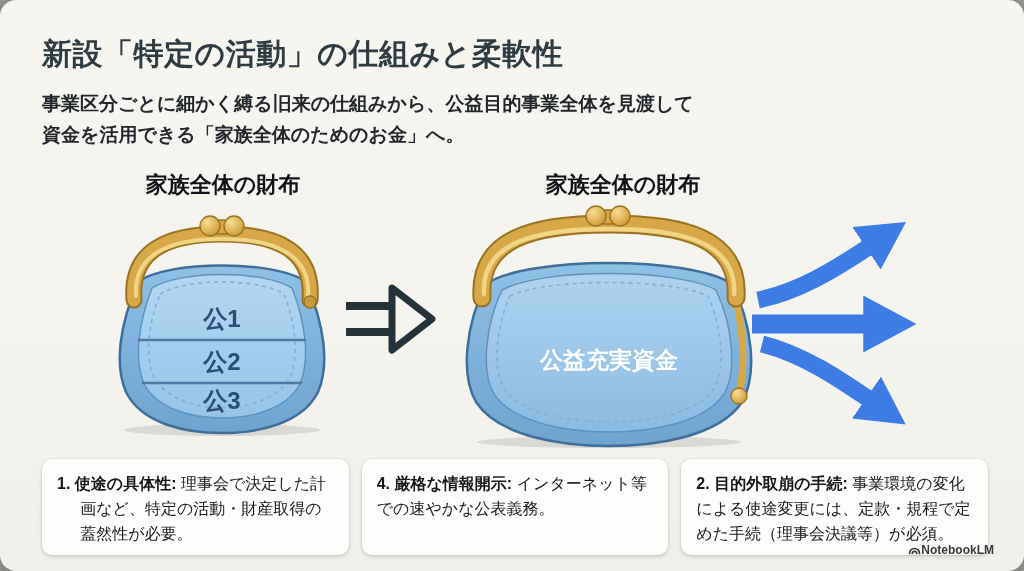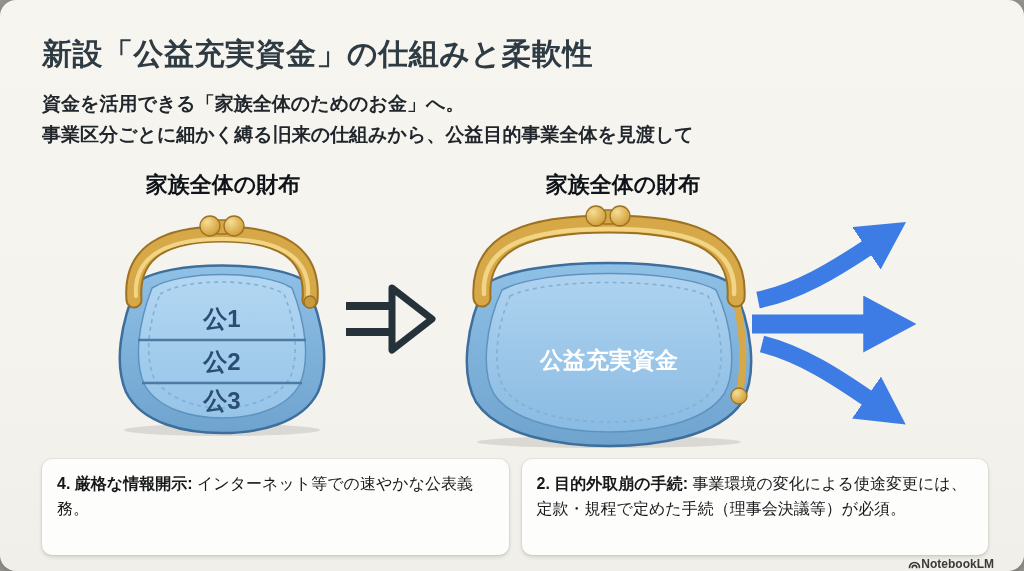--- a/index.html
+++ b/index.html
@@ -43,37 +43,37 @@
     flex:1;background:#fdfdfb;border-radius:10px;
     box-shadow:0 2px 4px rgba(0,0,0,.14), 0 0 0 1px rgba(0,0,0,.04);
     padding:13px 15px;height:96px;box-sizing:border-box;
   }
   .note-box p{
     margin:0;font-size:16px;line-height:1.55;color:#16181a;
   }
   .note-box.hanging p{padding-left:1.45em;text-indent:-1.45em;}
   .note-lead{font-weight:800;margin-right:.28em;}
   .watermark{
-    position:absolute;right:30px;bottom:0;
+    position:absolute;right:30px;bottom:14px;
     display:flex;align-items:center;gap:0;
     font-size:12px;font-weight:700;color:#3a3a3a;text-align:right;
   }
   text{font-family:"Liberation Sans","DejaVu Sans",sans-serif;}
 </style>
 </head>
 <body>
 
 <div class="stage">
   <div class="slide">
 
-    <div class="title">新設「公益充実資金」の仕組みと柔軟性</div>
+    <div class="title">新設「特定の活動」の仕組みと柔軟性</div>
 
     <div class="subtitle">
+      <span>事業区分ごとに細かく縛る旧来の仕組みから、公益目的事業全体を見渡して</span>
       <span>資金を活用できる「家族全体のためのお金」へ。</span>
-      <span>事業区分ごとに細かく縛る旧来の仕組みから、公益目的事業全体を見渡して</span>
     </div>
 
     <div class="purse-label left">家族全体の財布</div>
     <div class="purse-label right">家族全体の財布</div>
 
     <svg class="svg-abs" style="left:106px;top:202px;" width="232" height="234" viewBox="0 0 232 234">
       <defs>
         <linearGradient id="lpBody" x1="0" y1="0" x2="0" y2="1">
           <stop offset="0" stop-color="#8fc0e6"></stop>
             <stop offset="1" stop-color="#6fa4cf"></stop>
@@ -148,20 +148,25 @@
       <path d="M30,102 C26,42 82,28 157,28 C232,28 288,42 284,102" fill="none" stroke="#9c7122" stroke-width="19" stroke-linecap="round"></path>
       <path d="M30,102 C26,42 82,28 157,28 C232,28 288,42 284,102" fill="none" stroke="#d7a847" stroke-width="15" stroke-linecap="round"></path>
       <path d="M32,98 C29,46 84,33 157,33 C230,33 285,46 282,98" fill="none" stroke="#f2d584" stroke-width="4.5" stroke-linecap="round"></path>
       <rect x="148" y="14" width="18" height="14" rx="4" fill="#d7a847" stroke="#9c7122" stroke-width="1.5"></rect>
       <circle cx="144" cy="20" r="10" fill="url(#rpBall)" stroke="#9c7122" stroke-width="1.3"></circle>
       <circle cx="168" cy="20" r="10" fill="url(#rpBall)" stroke="#9c7122" stroke-width="1.3"></circle>
       <text x="157" y="172" text-anchor="middle" font-size="23" font-weight="bold" fill="#ffffff">公益充実資金</text>
     </svg>
 
     <div class="notes">
+      <div class="note-box hanging">
+        <p>
+          <span class="note-lead">1. 使途の具体性:</span><span>理事会で決定した計画など、特定の活動・財産取得の蓋然性が必要。</span>
+        </p>
+      </div>
       <div class="note-box">
         <p>
           <span class="note-lead">4. 厳格な情報開示:</span><span>インターネット等での速やかな公表義務。</span>
         </p>
       </div>
       <div class="note-box">
         <p>
           <span class="note-lead">2. 目的外取崩の手続:</span><span>事業環境の変化による使途変更には、定款・規程で定めた手続（理事会決議等）が必須。</span>
         </p>
       </div>

